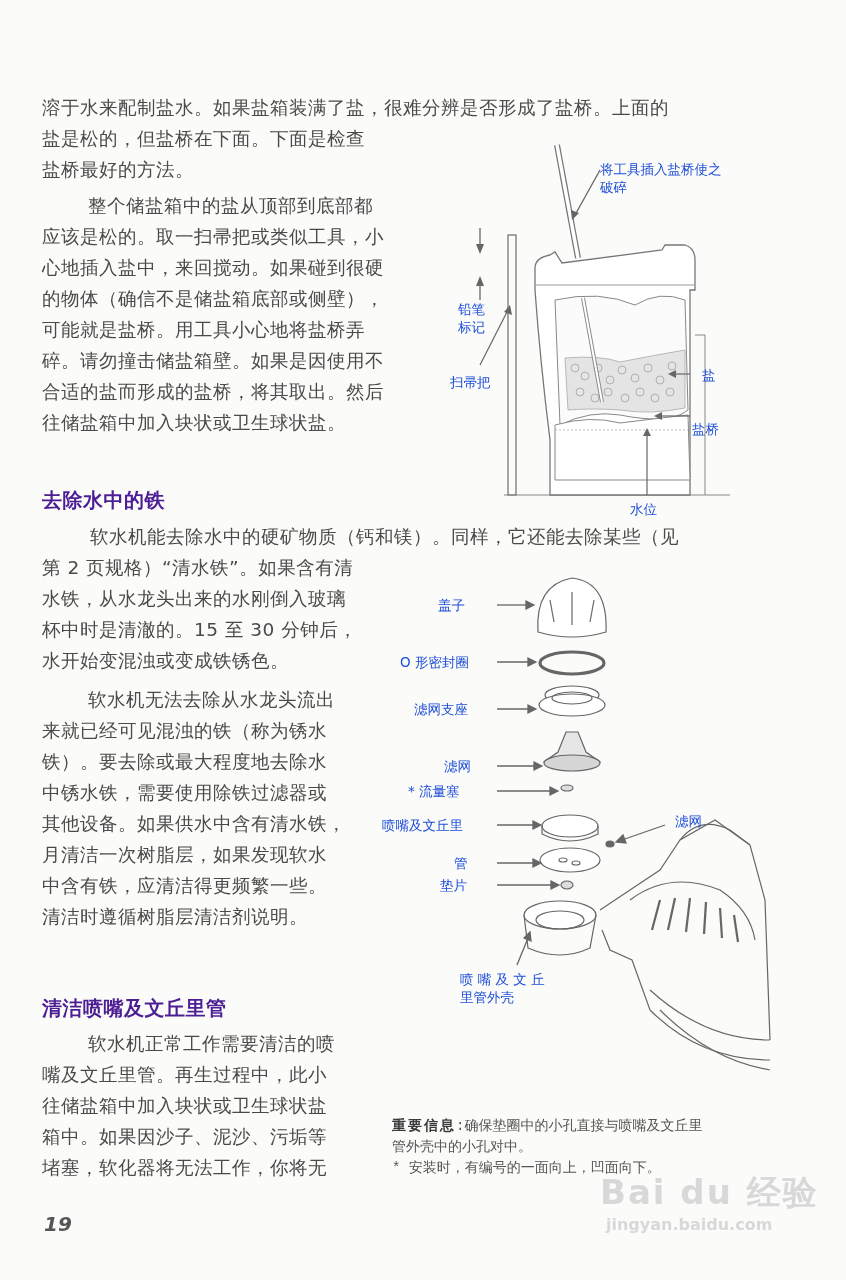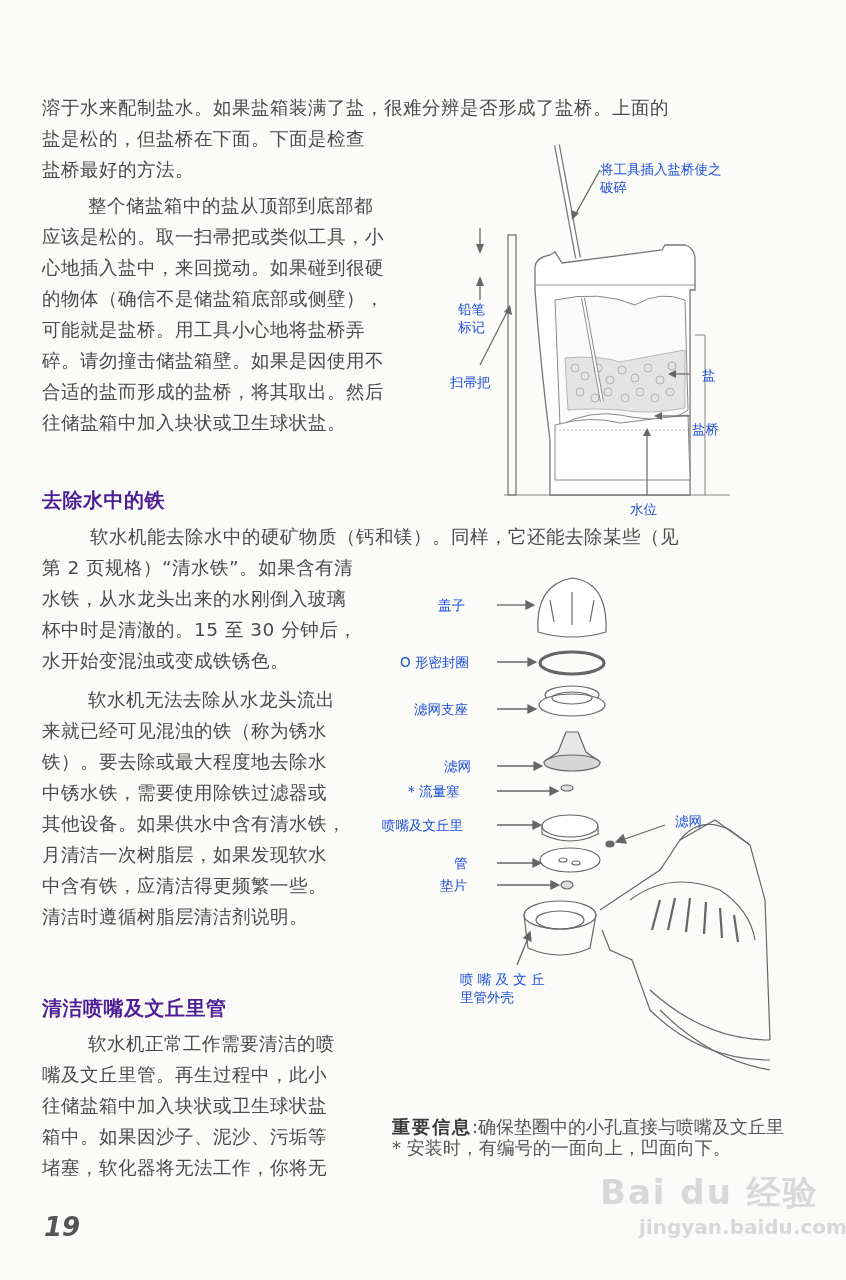--- a/index.html
+++ b/index.html
@@ -6,23 +6,23 @@
   body {
     width: 846px; height: 1280px; position: relative; overflow: hidden;
     background: #fbfbf9;
     font-family: "DejaVu Sans", "Liberation Sans", sans-serif;
     color: #4a4a4a;
   }
   .abs { position: absolute; }
   .para { font-size: 18.5px; line-height: 31px; letter-spacing: 0.5px; white-space: nowrap; }
   .heading { font-size: 20px; font-weight: bold; color: #4c1d95; letter-spacing: 0.5px; white-space: nowrap; }
   .lbl { font-size: 13.5px; color: #1d4ed8; white-space: nowrap; line-height: 18px; }
-  .caption { font-size: 18px; color: #555; line-height: 21px; white-space: nowrap; }
+  .caption { font-size: 14px; color: #555; line-height: 21px; white-space: nowrap; font-family: Liberation Mono, monospace; }
   .caption b { color: #3a3a3a; letter-spacing: 2px; }
-  .pageno { font-size: 26px; font-weight: bold; font-style: italic; color: #555; }
+  .pageno { font-size: 20px; font-weight: bold; font-style: italic; color: #555; }
   .wm { color: #d8d8d8; }
   svg { position: absolute; overflow: visible; }
 </style>
 </head>
 <body>
 
 <div class="abs para" style="left:42px;top:92px;">
   <div>溶于水来配制盐水。如果盐箱装满了盐，很难分辨是否形成了盐桥。上面的</div>
   <div>盐是松的，但盐桥在下面。下面是检查</div>
   <div>盐桥最好的方法。</div>
@@ -221,19 +221,20 @@
   <div class="abs lbl" style="left:70px;top:306px;">垫片</div>
   <div class="abs lbl" style="left:305px;top:242px;">滤网</div>
   <div class="abs lbl" style="left:90px;top:400px;">
     <div>喷 嘴 及 文 丘</div>
     <div>里管外壳</div>
   </div>
 </div>
 
 <div class="abs caption" style="left:392px;top:1116px;">
   <div><b>重要信息</b><span>:确保垫圈中的小孔直接与喷嘴及文丘里</span></div>
+  <div>管外壳中的小孔对中。</div>
   <div>* 安装时，有编号的一面向上，凹面向下。</div>
 </div>
 
 <div class="abs wm" style="left:600px;top:1170px;font-size:34px;font-weight:bold;letter-spacing:2px;">Bai du 经验</div>
-<div class="abs wm" style="left:639px;top:1215px;font-size:20px;font-weight:bold;">jingyan.baidu.com</div>
+<div class="abs wm" style="left:606px;top:1215px;font-size:16px;font-weight:bold;">jingyan.baidu.com</div>
 
 <div class="abs pageno" style="left:44px;top:1212px;">19</div>
 
 </body></html>

